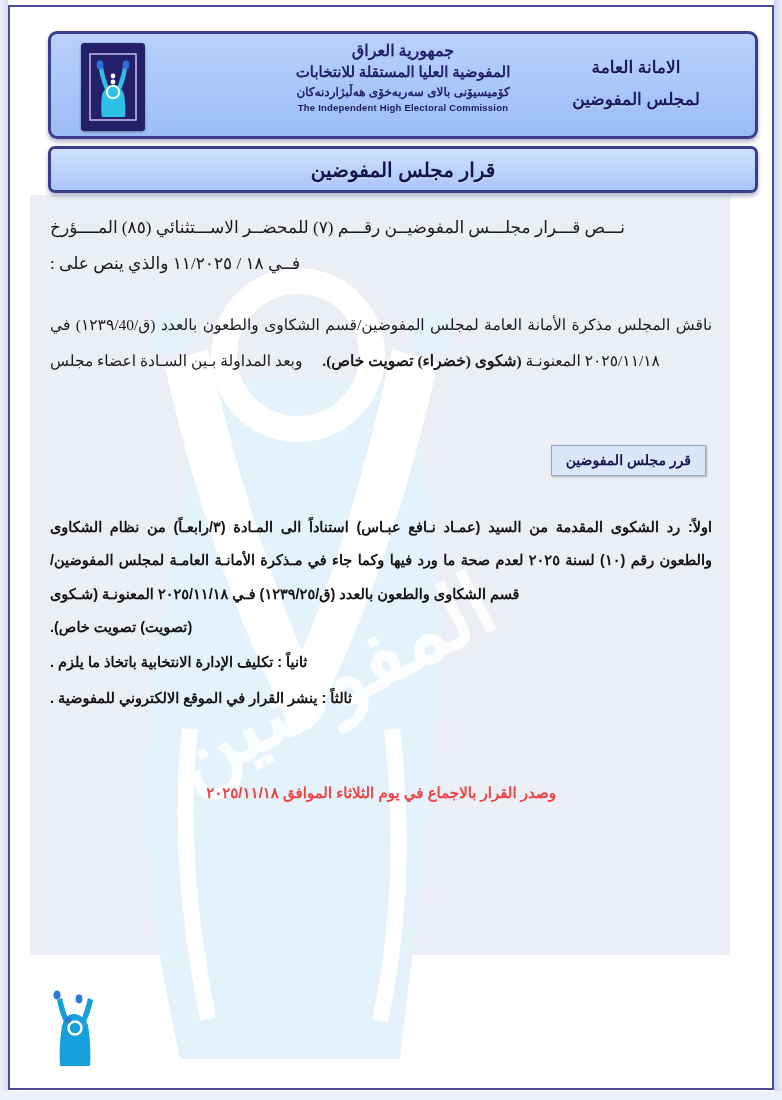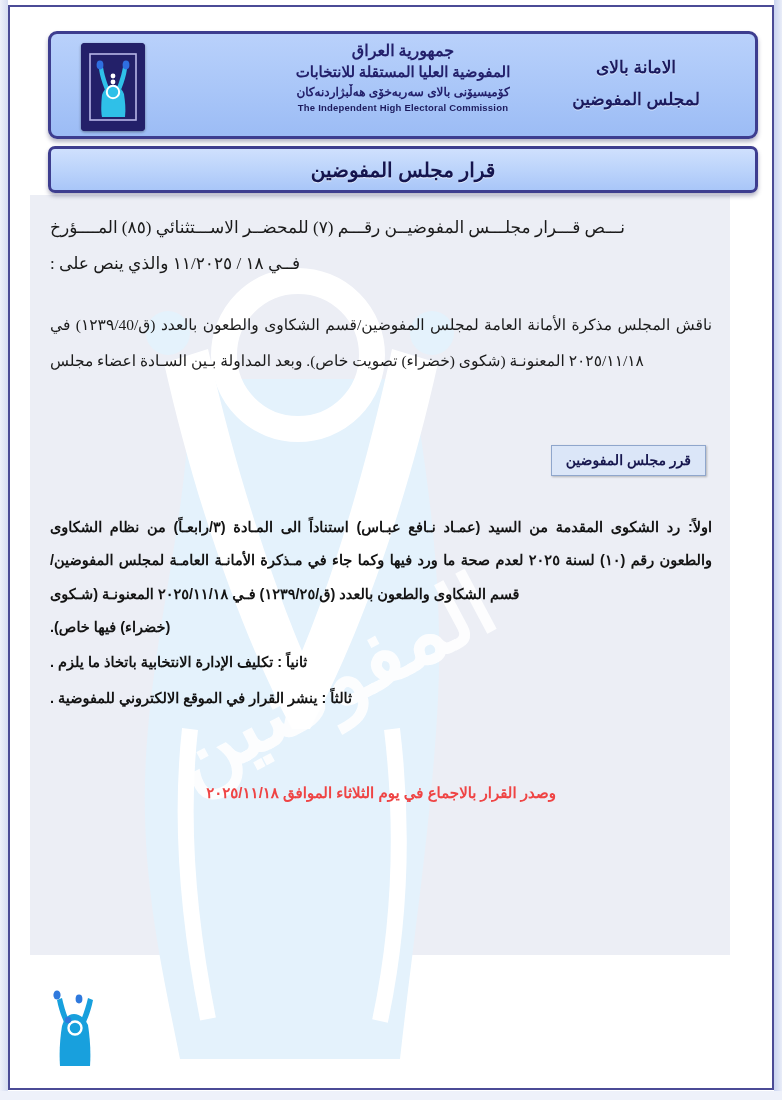--- a/index.html
+++ b/index.html
@@ -249,21 +249,21 @@
     margin-top: -2px;
   }
   .p-body {
     position: absolute;
     right: 18px;
     left: 20px;
     top: 108px;
     font-size: 15.5px;
     line-height: 2.3;
   }
-  .p-body b { font-weight: normal; }
+  .p-body b { font-weight: bold; margin-left: 16px; }
   .p-body .last {
     display: block;
     text-align: left;
   }
 
   
   .decision-box {
     position: absolute;
     right: 24px;
     top: 246px;
@@ -392,21 +392,21 @@
       </div>
 
       <div class="org-center">
         <div class="org-ar1">جمهورية العراق</div>
         <div class="org-ar2">المفوضية العليا المستقلة للانتخابات</div>
         <div class="org-ku">كۆمیسیۆنی بالای سەربەخۆی هەڵبژاردنەكان</div>
         <div class="org-en">The Independent High Electoral Commission</div>
       </div>
 
       <div class="header-right">
-        <div>الامانة بالای</div>
+        <div>الامانة العامة</div>
         <div>لمجلس المفوضين</div>
       </div>
     </div>
 
     <div class="title-bar">
       <span>قرار مجلس المفوضين</span>
     </div>
 
     <div class="body-area">
 
@@ -418,21 +418,21 @@
       <div class="para p-body">
         <span>ناقش المجلس مذكرة الأمانة العامة لمجلس المفوضين/قسم الشكاوى والطعون بالعدد (ق/١٢٣٩/40) في</span>
         <span>٢٠٢٥/١١/١٨ المعنونـة </span><b>(شكوى (خضراء) تصويت خاص).</b><span> وبعد المداولة بـين السـادة اعضاء مجلس</span>
       </div>
 
       <div class="decision-box">
         <span>قرر مجلس المفوضين</span>
       </div>
 
       <div class="clauses">
-        <span class="clause-1"><span>اولاً: رد الشكوى المقدمة من السيد (عمـاد نـافع عبـاس) استناداً الى المـادة (٣/رابعـاً) من نظام الشكاوى والطعون رقم  (١٠) لسنة ٢٠٢٥ لعدم صحة ما ورد فيها وكما جاء في مـذكرة الأمانـة العامـة لمجلس المفوضين/قسم الشكاوى والطعون بالعدد (ق/١٢٣٩/٢٥) فـي  ٢٠٢٥/١١/١٨ المعنونـة (شـكوى</span><span class="tail">(خضراء) فيها خاص).</span></span>
+        <span class="clause-1"><span>اولاً: رد الشكوى المقدمة من السيد (عمـاد نـافع عبـاس) استناداً الى المـادة (٣/رابعـاً) من نظام الشكاوى والطعون رقم  (١٠) لسنة ٢٠٢٥ لعدم صحة ما ورد فيها وكما جاء في مـذكرة الأمانـة العامـة لمجلس المفوضين/قسم الشكاوى والطعون بالعدد (ق/١٢٣٩/٢٥) فـي  ٢٠٢٥/١١/١٨ المعنونـة (شـكوى</span><span class="tail">(تصويت) تصويت خاص).</span></span>
         <span class="clause-2">ثانياً : تكليف الإدارة الانتخابية باتخاذ ما يلزم .</span>
         <span class="clause-3">ثالثاً : ينشر القرار في الموقع الالكتروني للمفوضية .</span>
       </div>
 
       <div class="closing">وصدر القرار بالاجماع في يوم الثلاثاء الموافق   ٢٠٢٥/١١/١٨</div>
     </div>
 
     <svg class="footer-logo" viewBox="0 0 58 92" aria-hidden="true">
       <path d="M16 46 C 14 58, 13 72, 14 86 L 44 86 C 45 72, 44 58, 42 45 C 38 37, 33 34, 28 34 C 22 34, 18 39, 16 46 Z" fill="#18a0dd"></path>
       <path d="M16 18 C 19 32, 24 44, 29 52 C 34 44, 39 31, 42 18 L 47 20 C 44 36, 37 50, 30 60 L 28 60 C 21 50, 14 36, 11 20 Z" fill="#18a0dd"></path>

